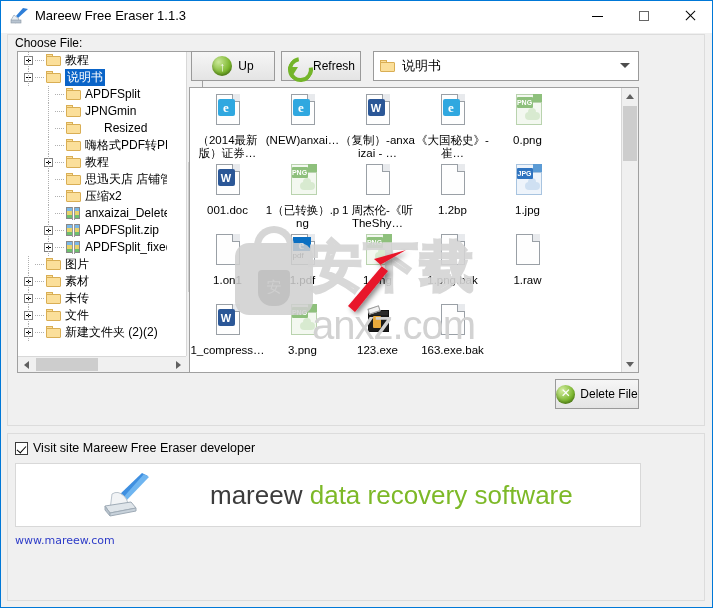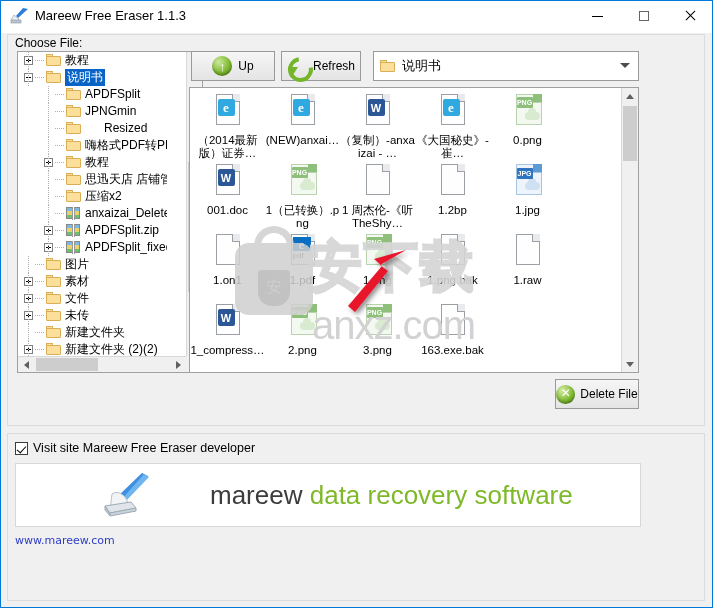--- a/index.html
+++ b/index.html
@@ -493,40 +493,31 @@
           <div class="tlabel" style="left: 47px;">素材</div>
         </div>
         <div class="tnode">
           <div class="tbox plus" style="left: 6px;"></div>
           <div class="dots" style="left: 17px;"></div>
           <div class="vline" style="left: 10px; top: 0px; height: 17px;"></div>
           <div class="folder" style="left: 28px;">
             <span class="ft"></span>
             <span class="fb"></span>
           </div>
-          <div class="tlabel" style="left: 47px;">文件</div>
+          <div class="tlabel" style="left: 47px;">未传</div>
         </div>
         <div class="tnode">
           <div class="tbox plus" style="left: 6px;"></div>
           <div class="dots" style="left: 17px;"></div>
           <div class="vline" style="left: 10px; top: 0px; height: 17px;"></div>
           <div class="folder" style="left: 28px;">
             <span class="ft"></span>
             <span class="fb"></span>
           </div>
-          <div class="tlabel" style="left: 47px;">未传</div>
-        </div>
-        <div class="tnode">
-          <div class="dots" style="left: 17px;"></div>
-          <div class="vline" style="left: 10px; top: 0px; height: 17px;"></div>
-          <div class="folder" style="left: 28px;">
-            <span class="ft"></span>
-            <span class="fb"></span>
-          </div>
-          <div class="tlabel" style="left: 47px;">新建文件夹</div>
+          <div class="tlabel" style="left: 47px;">文件</div>
         </div>
         <div class="tnode">
           <div class="tbox plus" style="left: 6px;"></div>
           <div class="dots" style="left: 17px;"></div>
           <div class="vline" style="left: 10px; top: 0px; height: 17px;"></div>
           <div class="folder" style="left: 28px;">
             <span class="ft"></span>
             <span class="fb"></span>
           </div>
           <div class="tlabel" style="left: 47px;">新建文件夹 (2)(2)</div>
@@ -695,30 +686,27 @@
           </div>
           <div class="flabel">1_compress…</div>
         </div>
         <div class="fitem">
           <div class="ficon">
             <div class="page-png">
               <span class="cloud"></span>
             </div>
             <div class="badge badge-png">PNG</div>
           </div>
-          <div class="flabel">2.png</div>
-        </div>
-        <div class="fitem">
-          <div class="ficon">
-            <div class="page-png">
-              <span class="cloud"></span>
-            </div>
-            <div class="badge badge-png">PNG</div>
-          </div>
           <div class="flabel">3.png</div>
+        </div>
+        <div class="fitem">
+          <div class="ficon">
+            <div class="exeicon"></div>
+          </div>
+          <div class="flabel">123.exe</div>
         </div>
         <div class="fitem">
           <div class="ficon">
             <div class="page"></div>
           </div>
           <div class="flabel">163.exe.bak</div>
         </div>
       </div>
 
     <div id="watermark">

